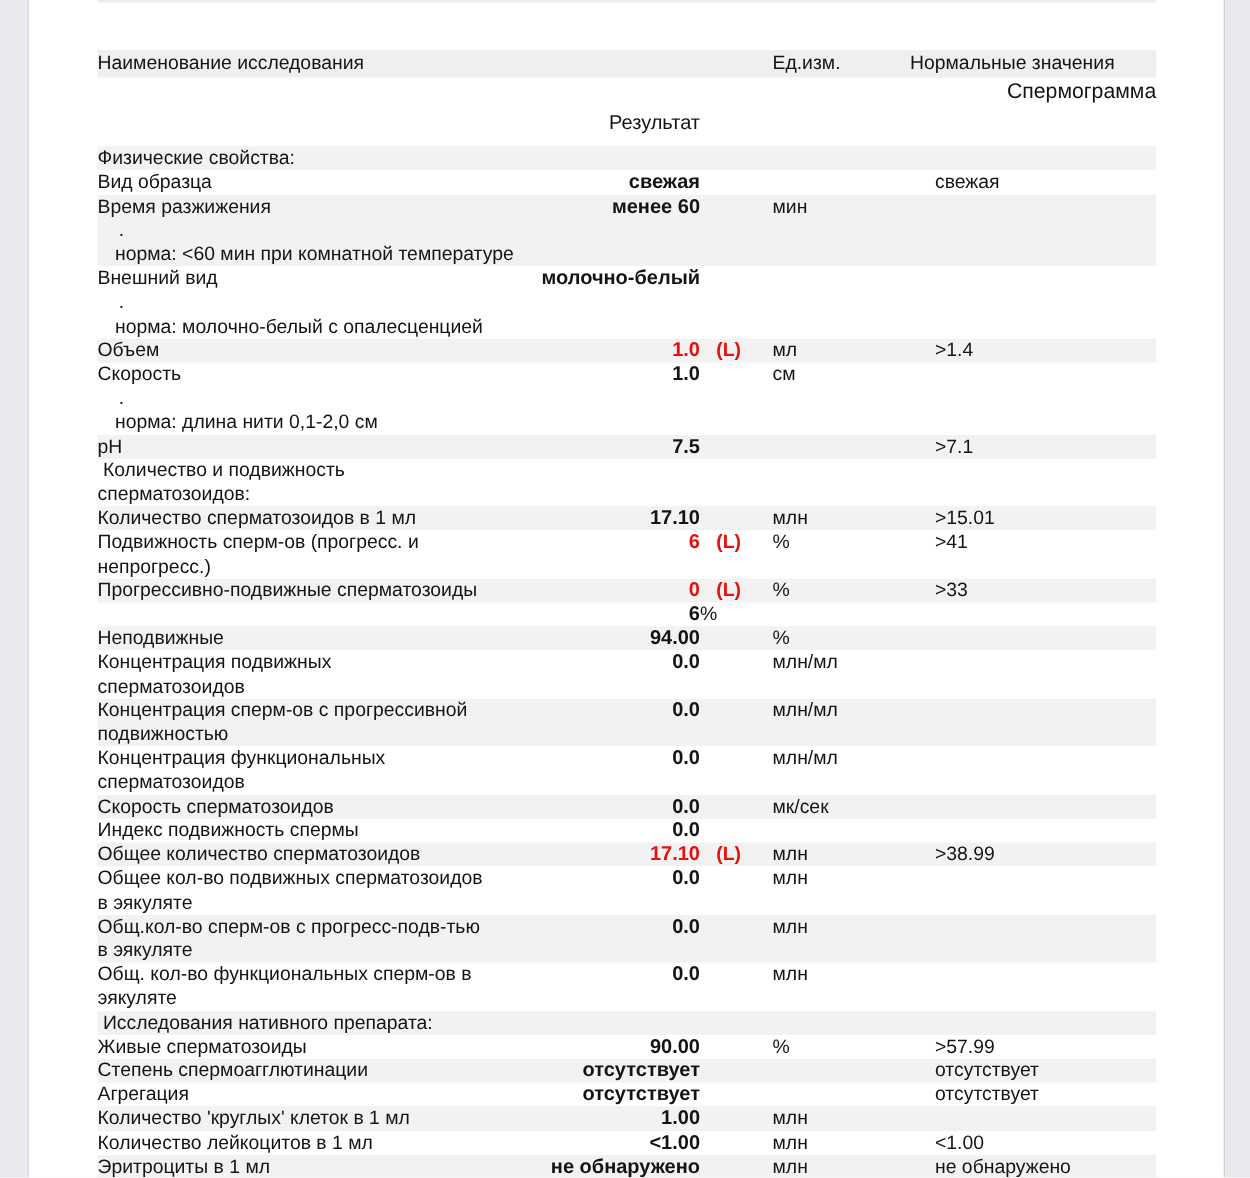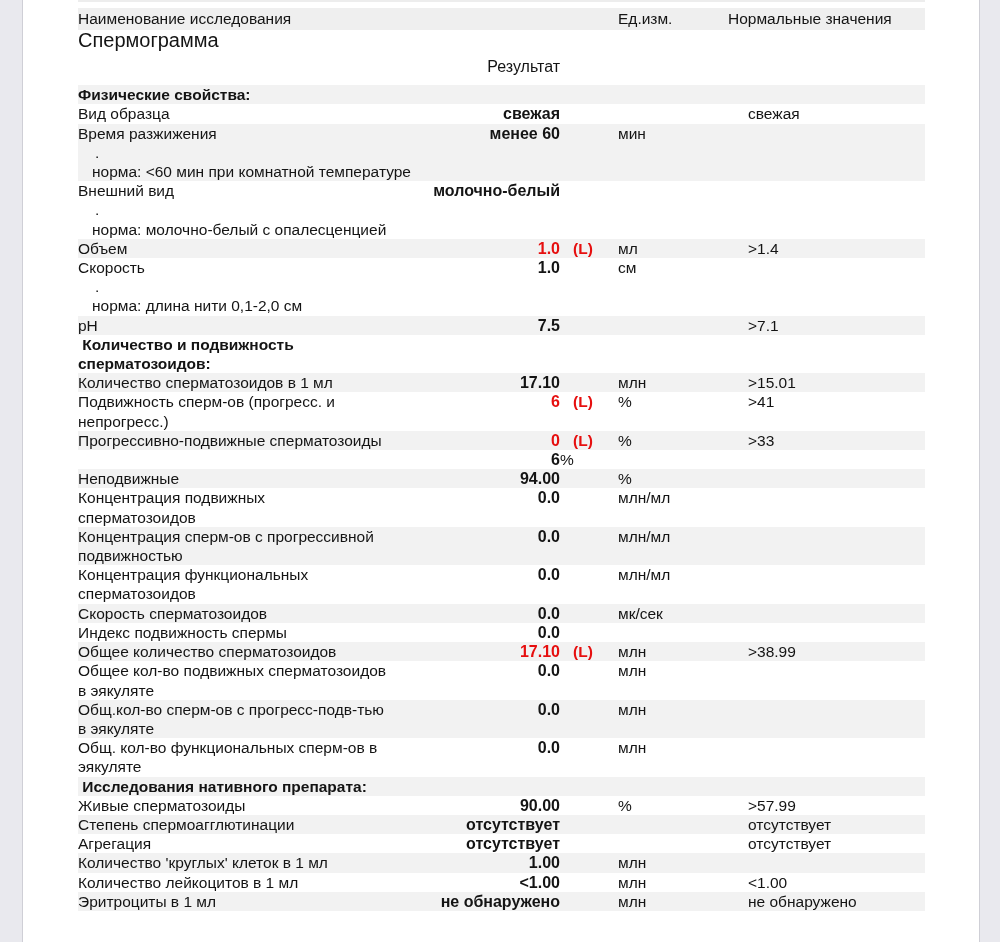--- a/index.html
+++ b/index.html
@@ -44,34 +44,35 @@
   .cell-unit   { white-space: pre; }
   .cell-normal { white-space: pre; }
   .cell-result {
     position: absolute;
     top: 0; right: 365px;
     font-weight: 700;
     white-space: pre;
     line-height: 19.2px;
   }
   .cell-result.abnormal { color: var(--abnormal); }
-  .section .cell-label { font-weight: 700; }
+  .section .cell-label { font-weight: 400; }
   .note-dot  { padding-left: 17px; font-size: 15.5px; line-height: 19.2px; }
   .note-text { padding-left: 14px; font-size: 15.5px; line-height: 19.2px; white-space: pre; }
 
   .row.head { height: 22px; background: var(--head-shade); }
-  .row.head .grid { line-height: 22px; }
+  .row.head .grid { line-height: 22px; margin-top: 32px; }
   .row.head .cell-result { font-weight: 400; line-height: 22px; margin-top: 48px; }
   .row.head .cell-normal { text-indent: -20px; }
 
   .title-row {
     margin-top: 1px;
-    font-size: 20px;
+    font-size: 17px;
     line-height: 19.2px;
     white-space: pre;
+    text-align: right;
   }
   .spacer { height: 35px; }
 </style>
 </head>
 <body>
 
 <div class="page">
   <div class="top-sliver"></div>
   <div class="report">
       <div class="row head">

